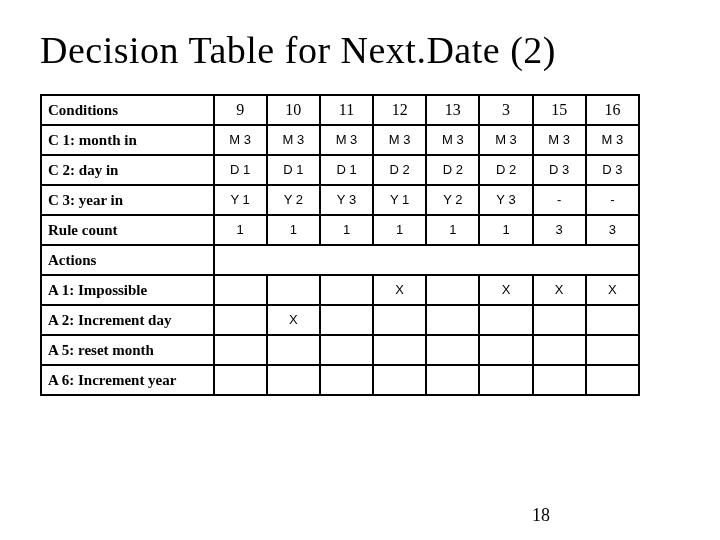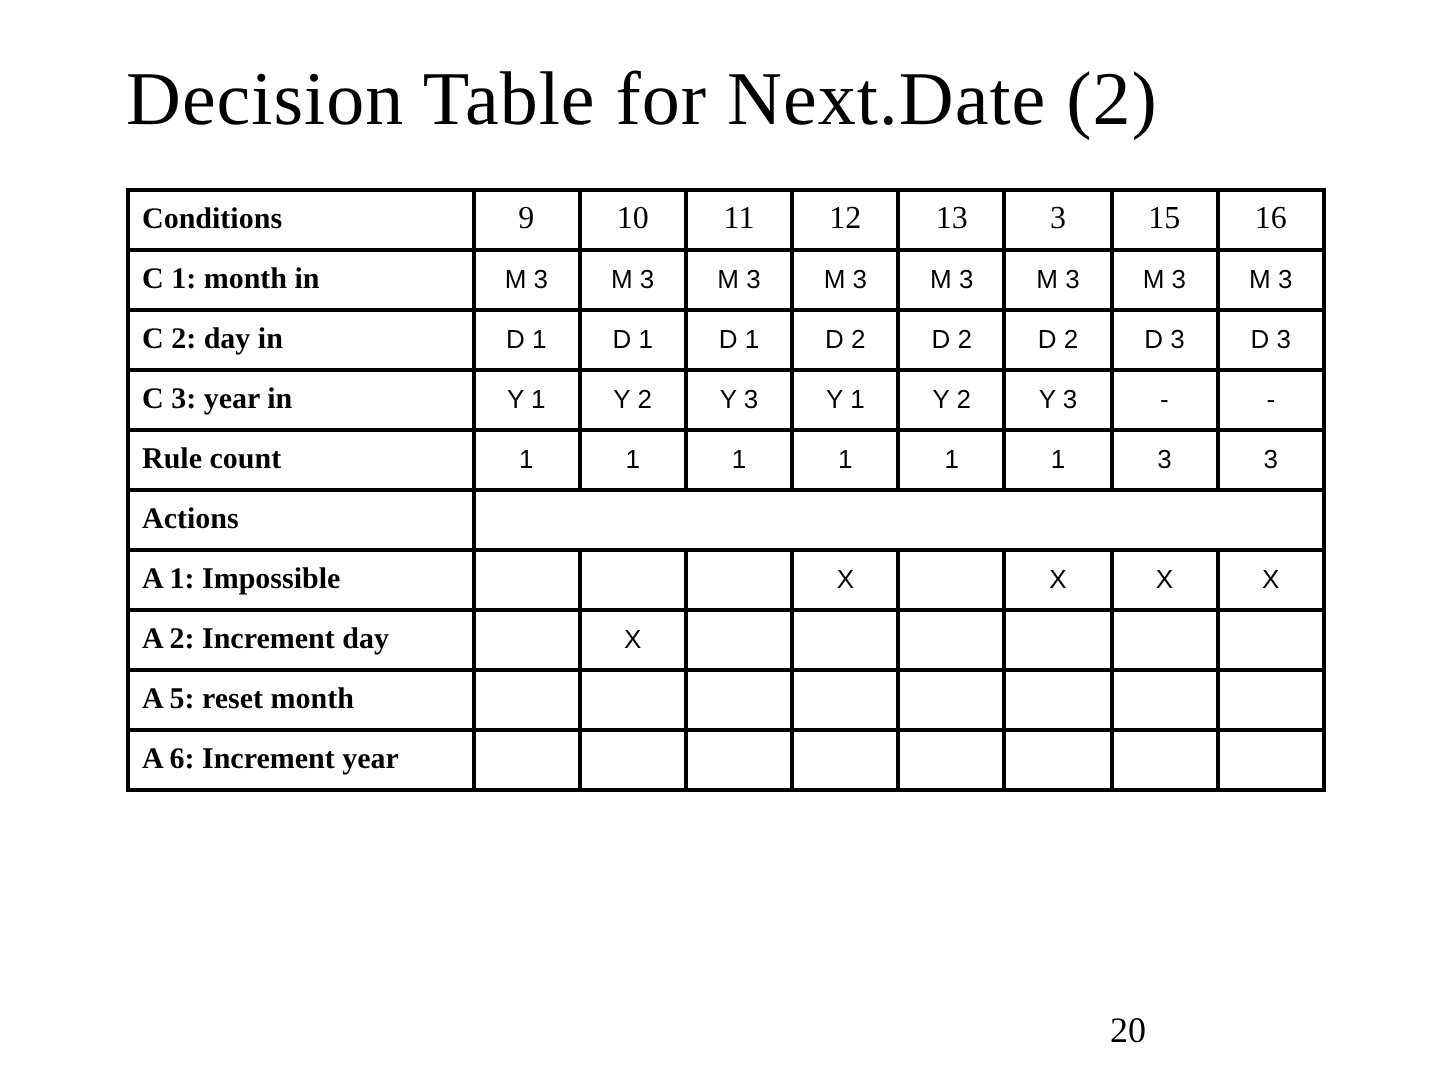--- a/index.html
+++ b/index.html
@@ -10,21 +10,20 @@
     background: #fff;
     font-family: "Times New Roman", Times, serif;
     color: #000;
   }
   .slide {
     position: relative;
     width: 576px;
     height: 540px;
     box-sizing: border-box;
     padding: 28px 40px 0 40px;
-    margin-left: 23px;
   }
   h1.title {
     margin: 0 0 22px 0;
     font-weight: normal;
     font-size: 38px;
     letter-spacing: 0.5px;
     white-space: nowrap;
   }
   table.dt {
     border-collapse: collapse;
@@ -194,14 +193,14 @@
       <td class="val"></td>
       <td class="val"></td>
       <td class="val"></td>
       <td class="val"></td>
       <td class="val"></td>
       <td class="val"></td>
     </tr>
   </tbody>
     </table>
 
-  <div class="pagenum">20</div>
+  <div class="pagenum">18</div>
 </div>
 
 </body></html>

